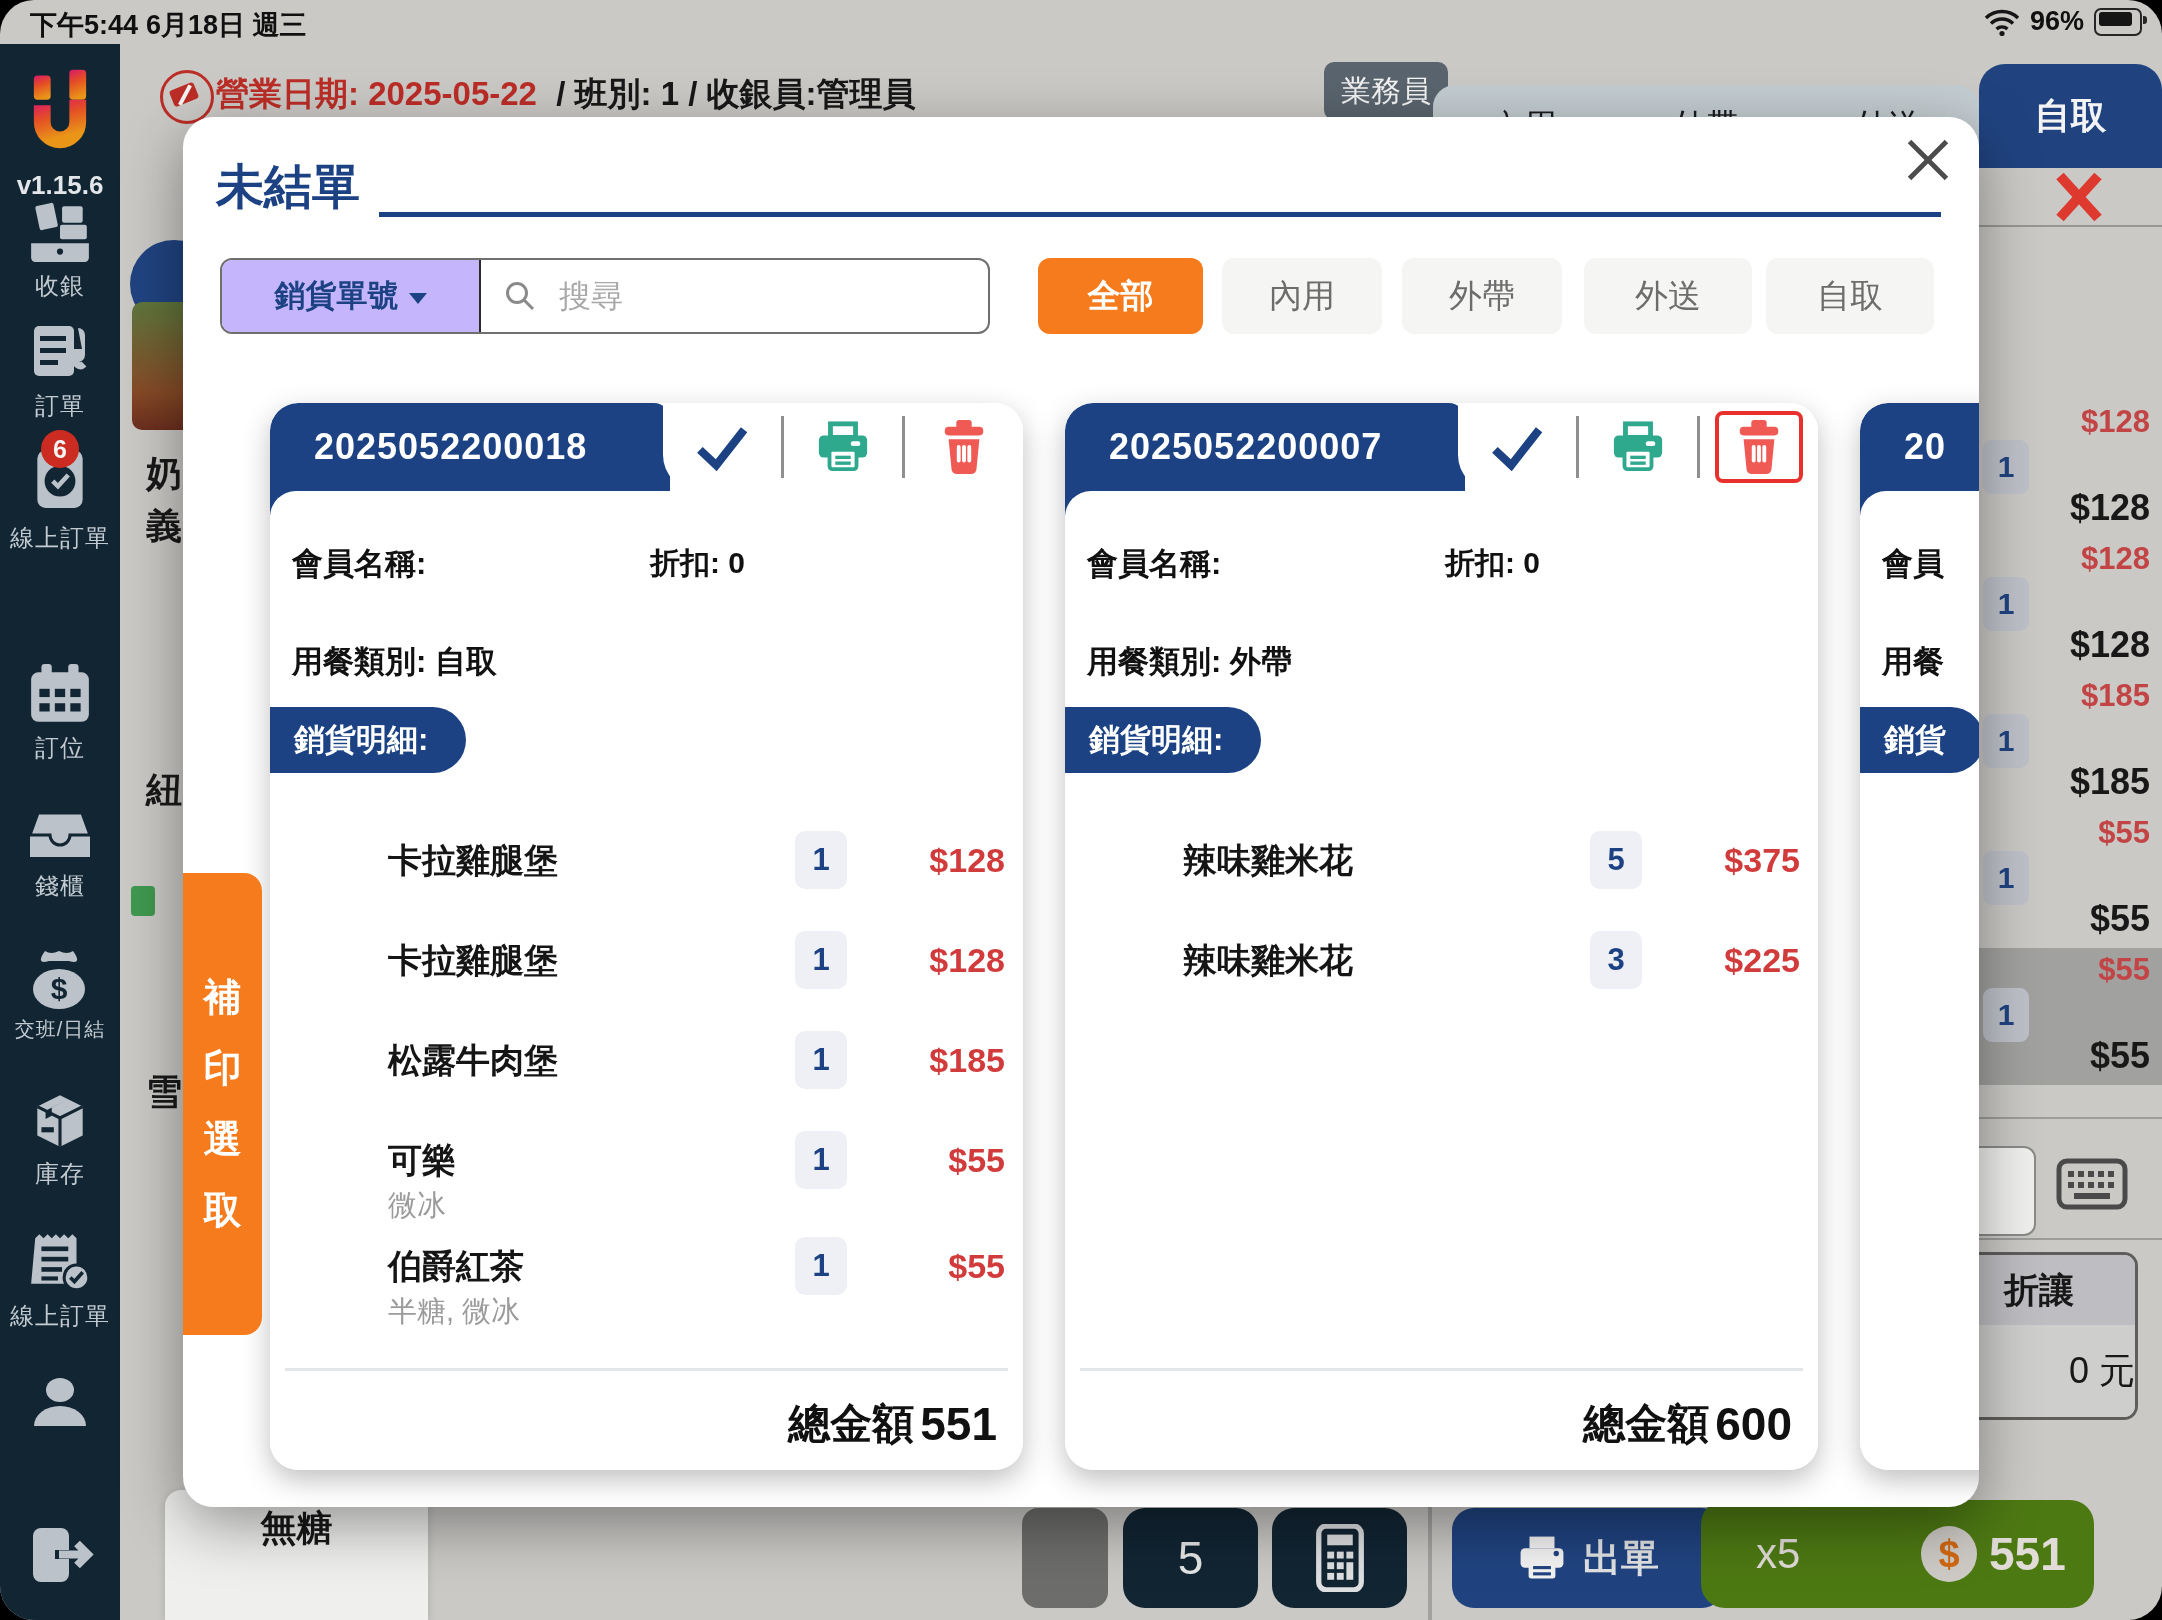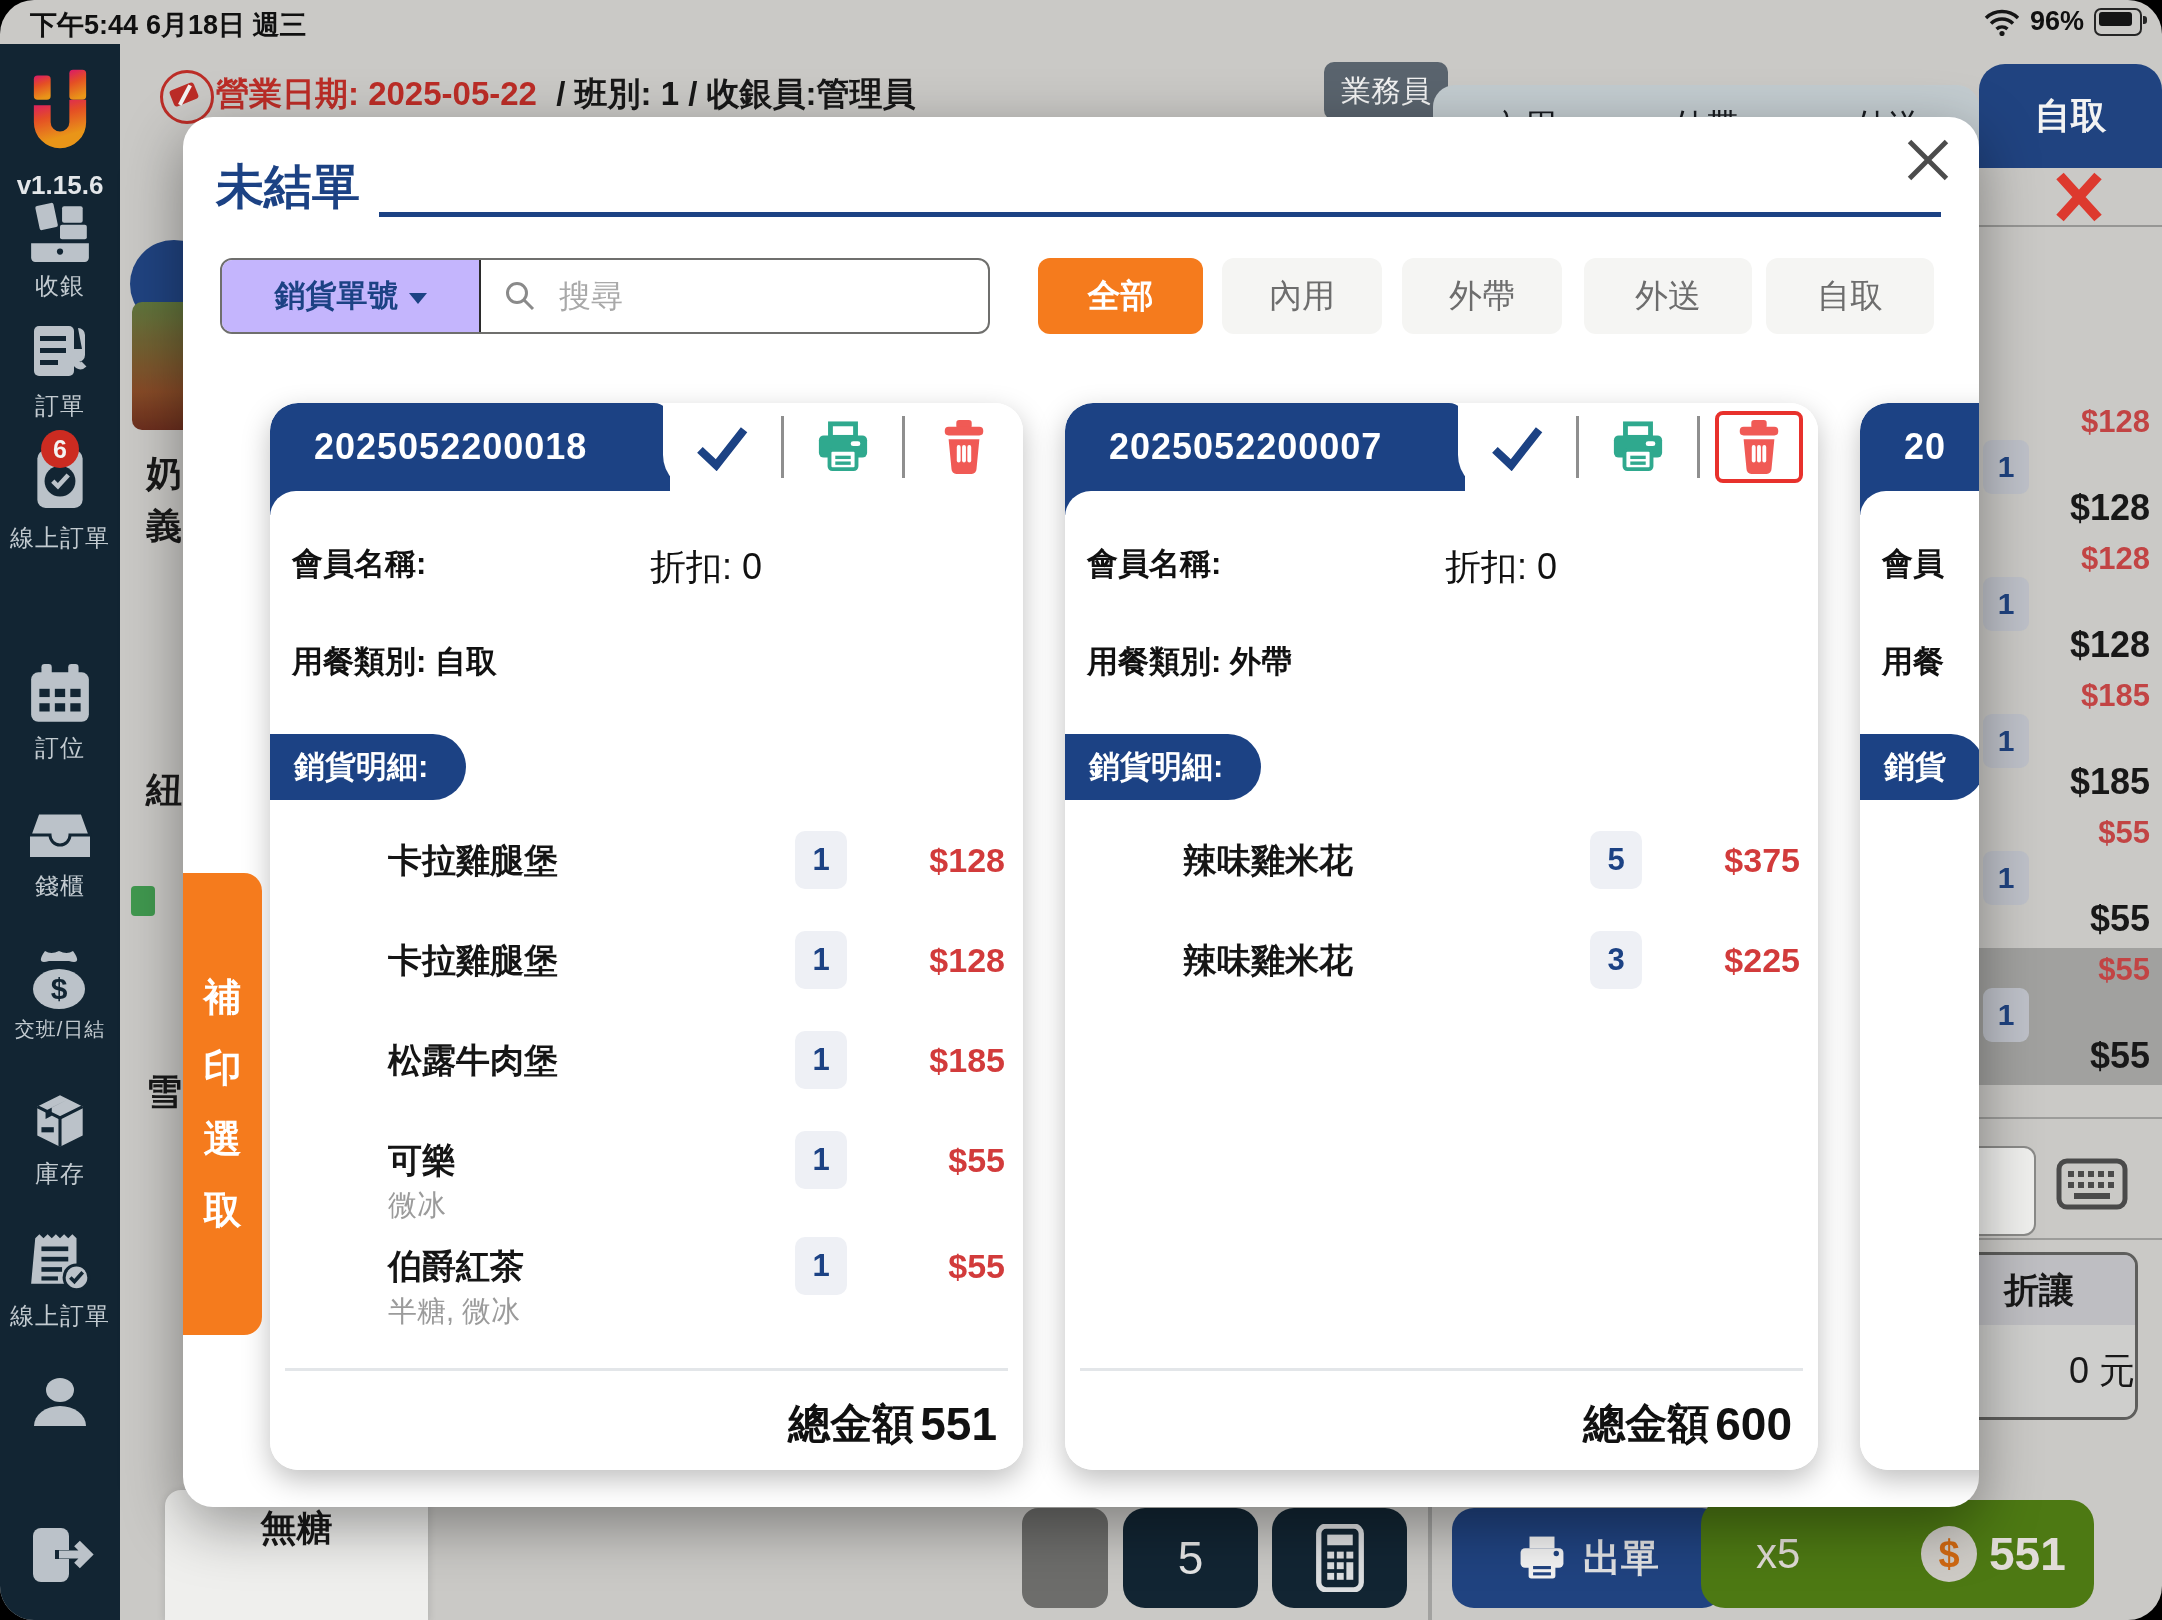--- a/index.html
+++ b/index.html
@@ -112,23 +112,23 @@
   .hdr-tab{position:absolute;left:0;top:0;width:400px;height:112px;background:#1c4284;border-radius:28px 16px 0 0;}
   .hdr-tab .ono{padding-left:44px;line-height:88px;font-size:36px;font-weight:bold;color:#fff;letter-spacing:1px;white-space:nowrap;}
   .card-body{position:absolute;left:0;top:88px;right:0;bottom:0;background:#fff;border-radius:26px 0 0 0;}
   .hdr-icons{position:absolute;right:0;top:0;width:360px;height:88px;background:#fff;border-radius:0 0 0 36px;
              display:flex;align-items:center;}
   .hcell{flex:1;display:flex;align-items:center;justify-content:center;}
   .hdiv{width:2.5px;height:62px;background:#8f8f8f;}
   .trash-sel{border:4px solid #e8312c;border-radius:8px;padding:5px 15px;display:flex;align-items:center;justify-content:center;}
 
   .c-member{position:absolute;top:52px;left:22px;font-size:31px;font-weight:bold;}
-  .c-disc{position:absolute;top:52px;left:380px;font-size:36px;font-weight:normal;}
+  .c-disc{position:absolute;top:52px;left:380px;font-size:30px;font-weight:bold;}
   .c-meal{position:absolute;top:150px;left:22px;font-size:31px;font-weight:bold;}
-  .pill{position:absolute;top:243px;left:0;height:66px;background:#1c4284;border-radius:0 33px 33px 0;
+  .pill{position:absolute;top:216px;left:0;height:66px;background:#1c4284;border-radius:0 33px 33px 0;
         color:#fff;font-size:31px;font-weight:bold;line-height:66px;padding:0 38px 0 24px;}
   .items{position:absolute;top:337px;left:0;right:0;}
   .item{position:relative;margin-bottom:36px;min-height:64px;}
   .item.has-note{margin-bottom:8px;}
   .item .nm{padding-left:118px;font-size:34px;font-weight:bold;color:#151515;line-height:64px;}
   .item .qty{position:absolute;left:525px;top:3px;width:52px;height:58px;background:#eef0f5;border-radius:10px;
              color:#1c4284;font-weight:bold;font-size:31px;display:flex;align-items:center;justify-content:center;}
   .item .pr{position:absolute;right:18px;top:0;line-height:64px;font-size:34px;font-weight:bold;color:#d23b3b;}
   .item .note{padding-left:118px;font-size:29px;color:#9b9b9b;line-height:42px;margin-top:-8px;}
   .cdiv{position:absolute;left:15px;right:15px;top:877px;height:2.5px;background:#e3e6e9;}

